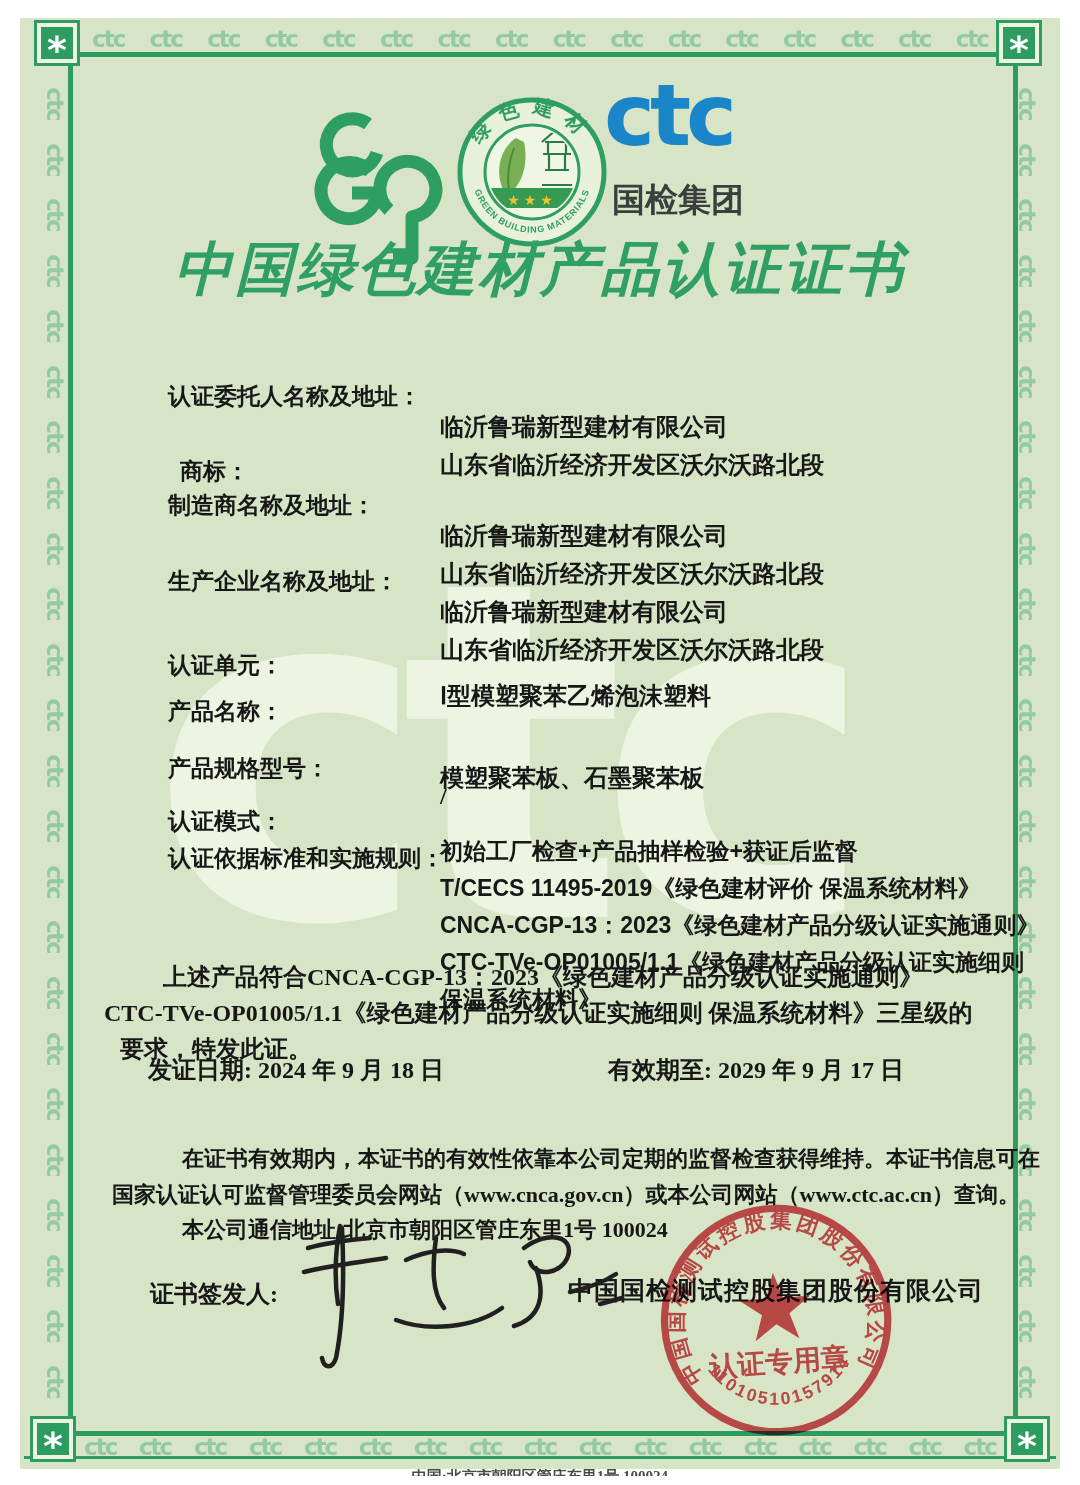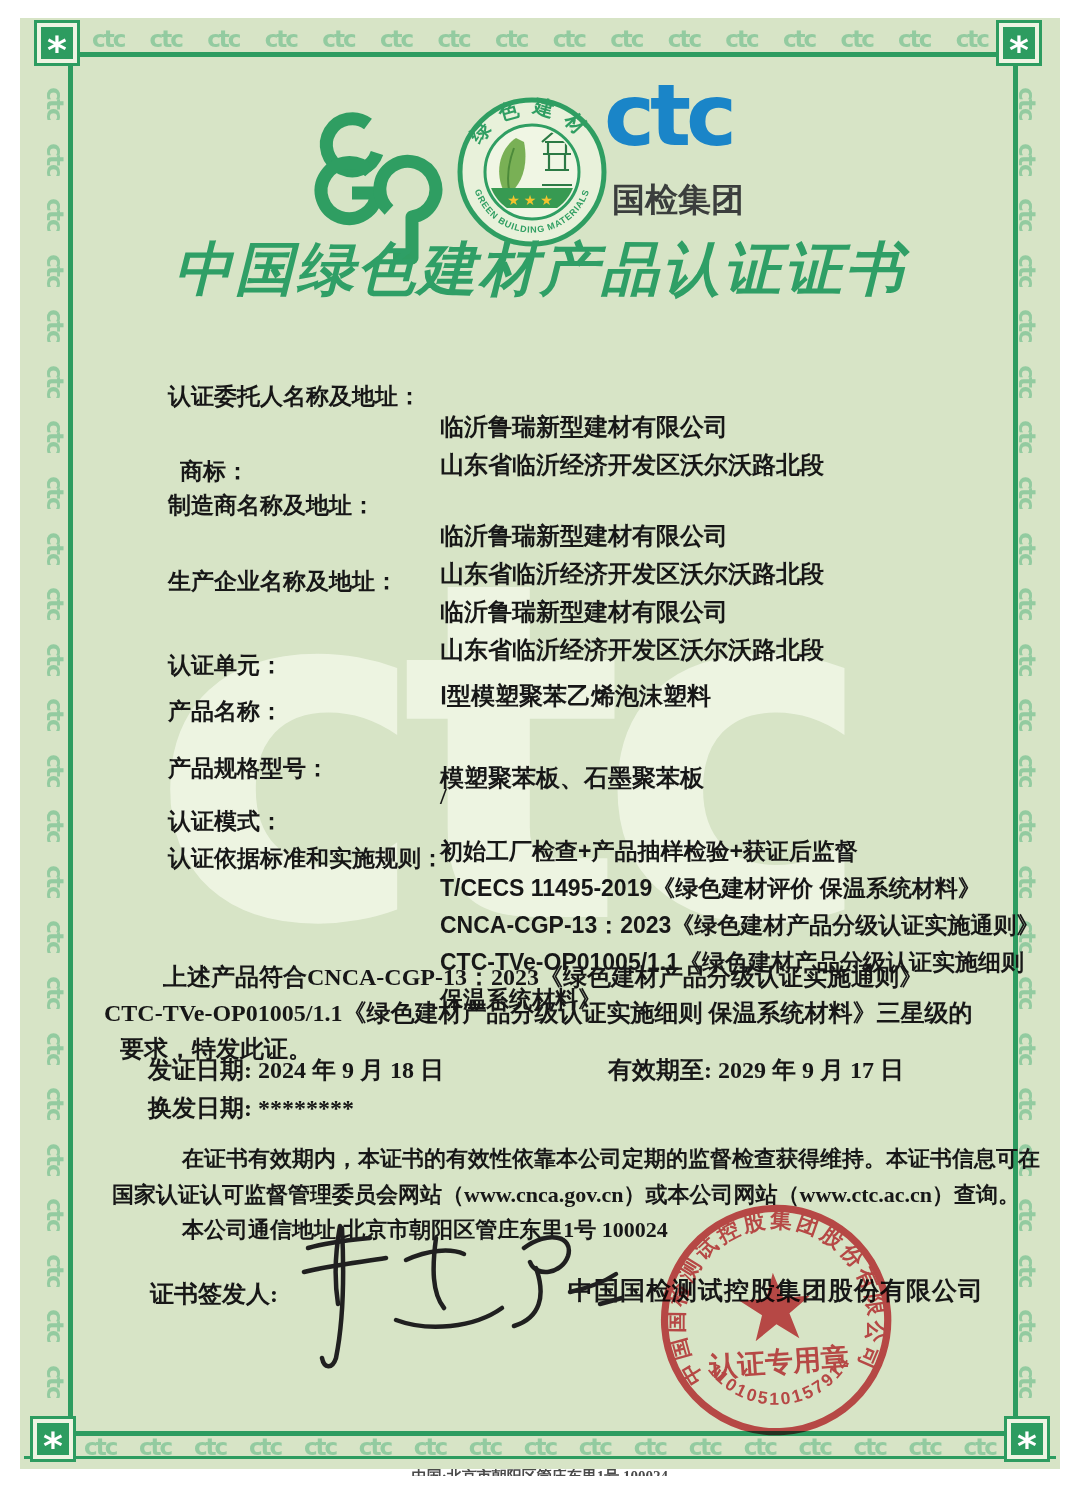--- a/index.html
+++ b/index.html
@@ -256,24 +256,20 @@
     </div>
 
   <div class="abs date-line" style="left:148px;top:1054px">
     <span>发证日期:</span>
     <span>2024 年 9 月 18 日</span>
   </div>
   <div class="abs date-line" style="left:608px;top:1054px">
     <span>有效期至:</span>
     <span>2029 年 9 月 17 日</span>
   </div>
-  <div class="abs date-line" style="left:148px;top:1092px">
-    <span>换发日期:</span>
-    <span>********</span>
-  </div>
 
   <div class="abs signer" style="left:150px;top:1278px">证书签发人:</div>
   <svg class="sig-svg" width="360" height="170" viewBox="0 0 360 170">
     <g stroke="#202020" stroke-width="4.5" fill="none" stroke-linecap="round">
       <path d="M62,18 C58,40 56,70 60,96"></path>
       <path d="M30,40 C50,34 72,32 92,30"></path>
       <path d="M26,64 C55,57 85,54 108,50"></path>
       <path d="M64,20 C66,60 66,110 58,150 C54,162 46,160 44,150"></path>
       <path d="M128,52 C150,42 172,40 186,46"></path>
       <path d="M158,30 C154,60 154,85 166,100"></path>

